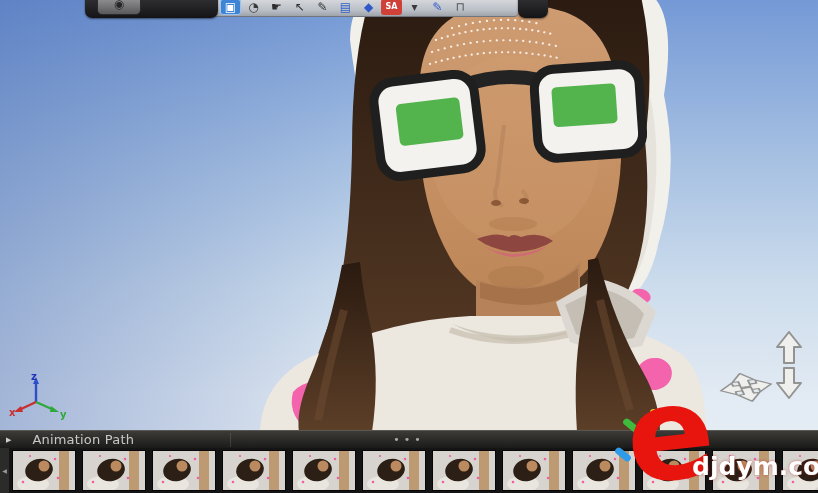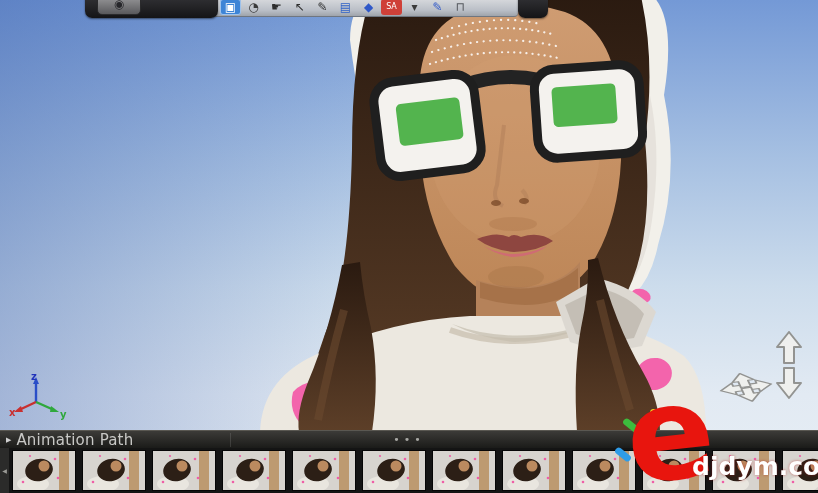--- a/index.html
+++ b/index.html
@@ -20,35 +20,35 @@
   .tb-bar{position:absolute;left:212px;top:-9px;width:306px;height:26px;z-index:5;
           background:linear-gradient(#ececec,#b9bec6 78%,#9fa4ab);border-bottom:1px solid #6f7680;
           border-radius:0 0 4px 4px;display:flex;align-items:flex-end;gap:2px;
           padding:0 5px 1px 8px;box-sizing:border-box;}
   .tb-cap{position:absolute;left:518px;top:-9px;width:30px;height:27px;z-index:6;
           background:linear-gradient(#3a3a3e,#141416);border-radius:7px;
           box-shadow:0 1px 2px rgba(0,0,0,.5);}
   .tb-icon{display:inline-block;width:21px;height:16px;font-size:12px;line-height:16px;
            text-align:center;border-radius:3px;overflow:hidden;}
   .tb-icon.selected{box-shadow:inset 0 0 0 1px rgba(255,255,255,.5);}
-  .tb-icon.badge{font-size:8px;font-weight:normal;letter-spacing:0;}
+  .tb-icon.badge{font-size:8px;font-weight:bold;letter-spacing:0;}
 
   
   .axis-gizmo{position:absolute;left:8px;top:370px;z-index:3;}
   .axis-gizmo text{font-size:10px;font-weight:bold;font-family:"DejaVu Sans",sans-serif;}
 
   
   .nav-arrows{position:absolute;left:716px;top:330px;z-index:3;cursor:pointer;}
 
   
   .anim-bar{position:absolute;left:0;top:430px;width:818px;height:18px;z-index:4;
             background:linear-gradient(#3c3b38,#1b1b19);border-top:1px solid #5a5852;
             box-sizing:border-box;display:flex;align-items:center;}
   .anim-expander{color:#cfcfcf;font-size:7px;margin:0 5px 0 6px;}
-  .anim-label{color:#c8c8c6;font-size:15px;letter-spacing:.2px;}
+  .anim-label{color:#c8c8c6;font-size:13px;letter-spacing:.2px;margin-left:16px;}
   .anim-seam{position:absolute;left:230px;top:2px;width:1px;height:14px;background:rgba(255,255,255,.12);}
   .anim-dots{position:absolute;left:0;right:0;text-align:center;color:#a8a8a4;font-size:11px;
              letter-spacing:4px;line-height:17px;pointer-events:none;}
 
   
   .filmstrip{position:absolute;left:0;top:448px;width:818px;height:45px;z-index:4;
              background:#141414;display:flex;align-items:flex-start;overflow:hidden;}
   .strip-arrow{flex:0 0 9px;height:45px;background:#2b2b2a;color:#9a9a96;font-size:6px;
                display:flex;align-items:center;justify-content:center;}
   .strip-track{display:flex;gap:6px;padding:2px 0 0 3px;}

